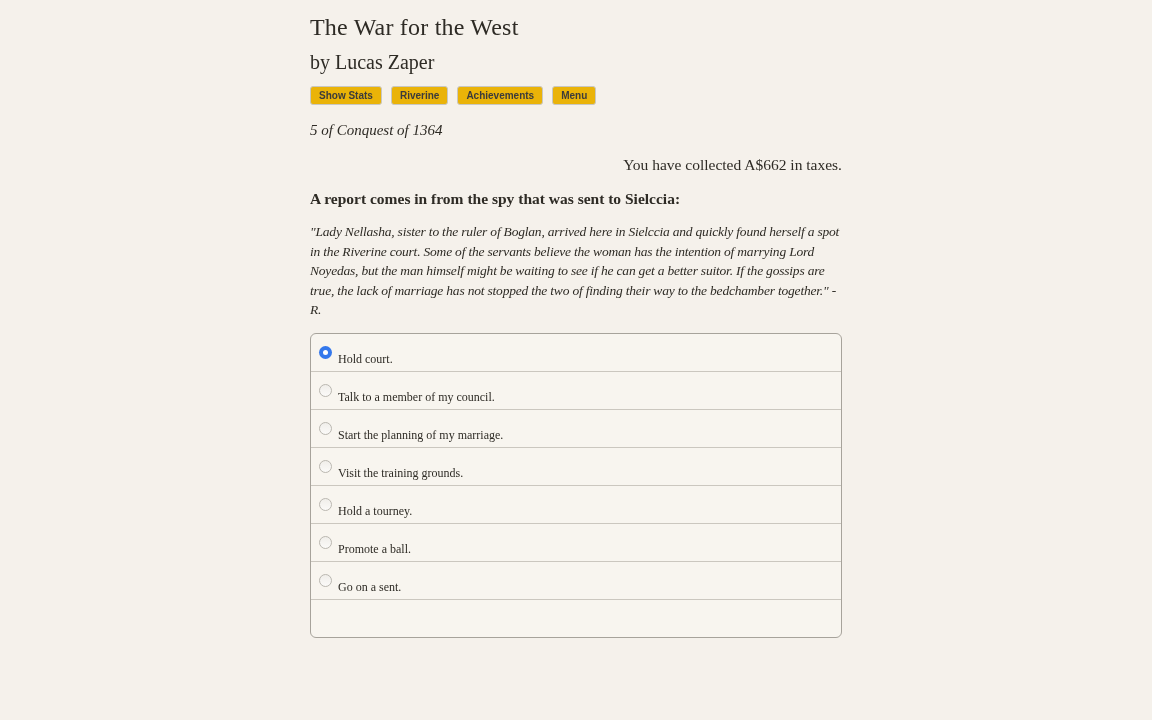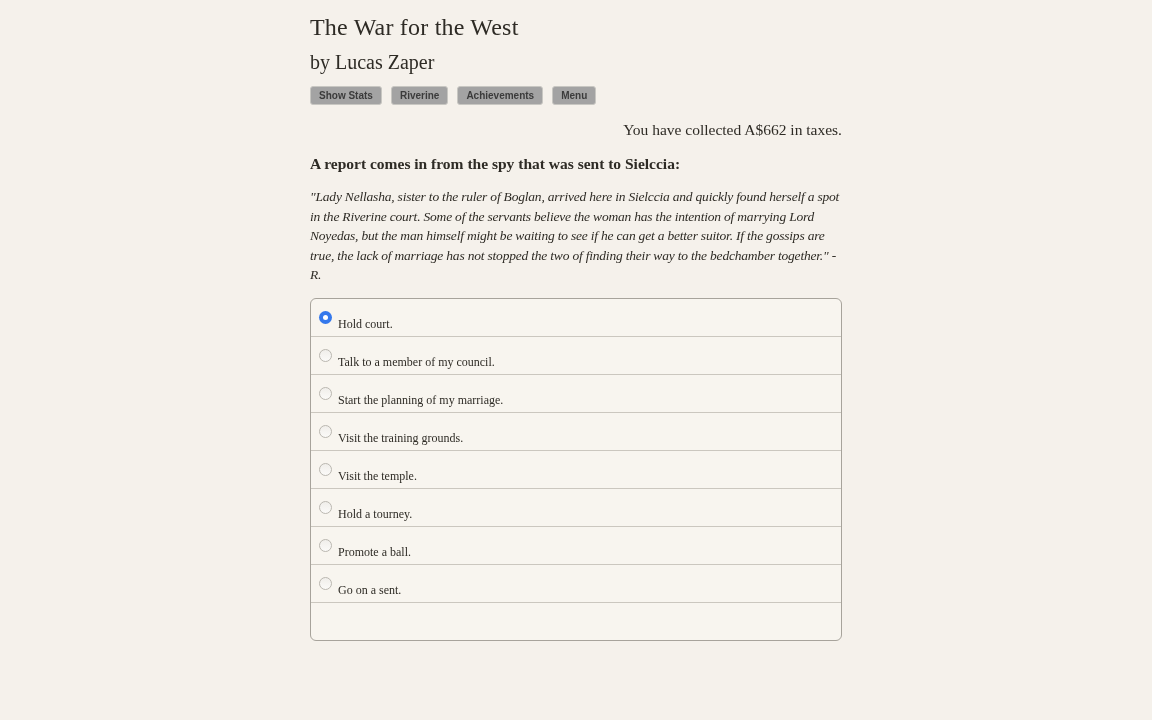--- a/index.html
+++ b/index.html
@@ -34,21 +34,21 @@
   .toolbar {
     margin-top: 14px;
     display: flex;
     gap: 9px;
   }
   .toolbar button {
     font-family: "Liberation Sans", "DejaVu Sans", sans-serif;
     font-size: 10px;
     font-weight: 700;
     color: #3b3b3b;
-    background: #a3a3a3;
+    background: #eab308;
     border: 1px solid #c8c7c2;
     border-radius: 3px;
     padding: 3px 8px;
     line-height: 1.1;
     cursor: pointer;
   }
   .date-line {
     margin: 16px 0 0 0;
     font-style: italic;
     font-size: 15px;
@@ -131,20 +131,21 @@
 
   <p class="byline">by Lucas Zaper</p>
 
   <div class="toolbar">
     <button type="button">Show Stats</button>
     <button type="button">Riverine</button>
     <button type="button">Achievements</button>
     <button type="button">Menu</button>
   </div>
 
+  <p class="date-line">5 of Conquest of 1364</p>
 
   <p class="tax-line">You have collected A$662 in taxes.</p>
 
   <p class="report-heading">A report comes in from the spy that was sent to Sielccia:</p>
 
   <p class="spy-quote">"Lady Nellasha, sister to the ruler of Boglan, arrived here in Sielccia and quickly found herself a spot in the Riverine court. Some of the servants believe the woman has the intention of marrying Lord Noyedas, but the man himself might be waiting to see if he can get a better suitor. If the gossips are true, the lack of marriage has not stopped the two of finding their way to the bedchamber together." - R.</p>
 
   <div class="choices">
 
   <div class="choice-row" role="radio" aria-checked="true">
@@ -158,24 +159,20 @@
       <div class="choice-row" role="radio" aria-checked="false">
         <span class="radio unchecked"></span>
         <span class="choice-label">Start the planning of my marriage.</span>
       </div>
       <div class="choice-row" role="radio" aria-checked="false">
         <span class="radio unchecked"></span>
         <span class="choice-label">Visit the training grounds.</span>
       </div>
       <div class="choice-row" role="radio" aria-checked="false">
         <span class="radio unchecked"></span>
-        <span class="choice-label">Visit the temple.</span>
-      </div>
-      <div class="choice-row" role="radio" aria-checked="false">
-        <span class="radio unchecked"></span>
         <span class="choice-label">Hold a tourney.</span>
       </div>
       <div class="choice-row" role="radio" aria-checked="false">
         <span class="radio unchecked"></span>
         <span class="choice-label">Promote a ball.</span>
       </div>
       <div class="choice-row" role="radio" aria-checked="false">
         <span class="radio unchecked"></span>
         <span class="choice-label">Go on a sent.</span>
       </div>

